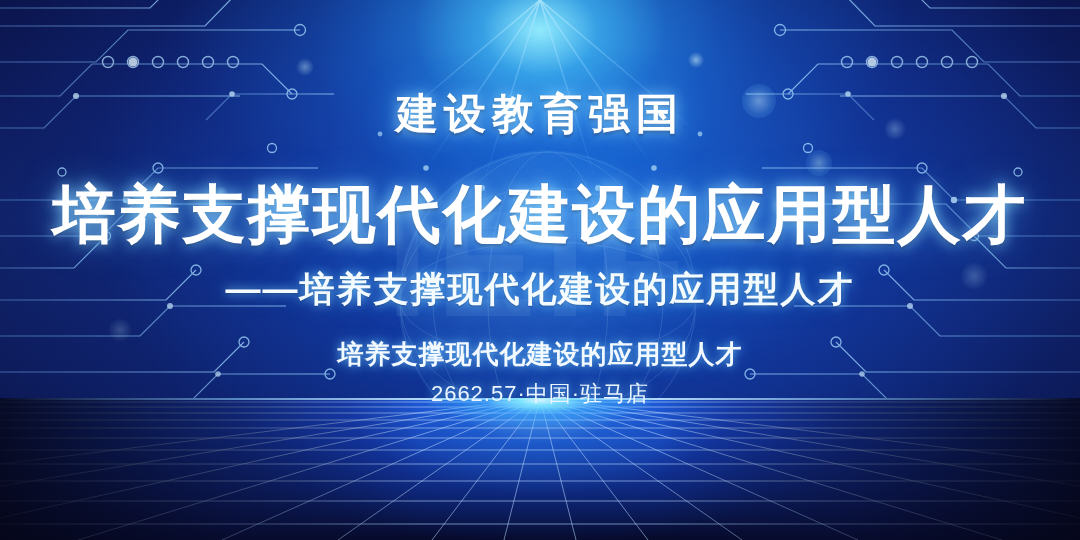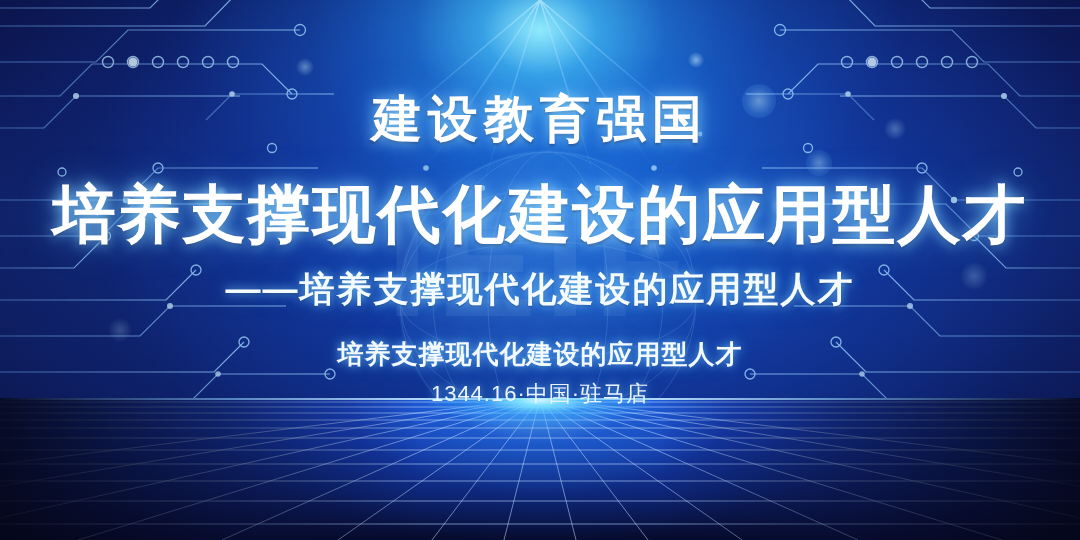--- a/index.html
+++ b/index.html
@@ -79,21 +79,21 @@
     background:linear-gradient(90deg, rgba(120,190,255,0) 0%, rgba(150,215,255,0.55) 22%, rgba(235,255,255,0.98) 50%, rgba(150,215,255,0.55) 78%, rgba(120,190,255,0) 100%);
   }
 
   
   #content { position:absolute; left:0; top:0; width:1080px; height:540px; }
 
   .tline { width:1080px; text-align:center; position:absolute; white-space:nowrap; }
 
   #title1 {
     top:86px; font-family:"Liberation Serif", serif; font-weight:bold;
-    font-size:50px; letter-spacing:6px; color:#ffffff;
+    font-size:42px; letter-spacing:6px; color:#ffffff;
     text-shadow:0 0 14px rgba(140,215,255,0.95), 0 0 34px rgba(70,175,255,0.65), 0 2px 3px rgba(6,20,70,0.65);
   }
   #title2 {
     top:172px; font-family:"Liberation Serif", serif; font-weight:bold;
     font-size:63px; letter-spacing:2px; color:#ffffff;
     text-shadow:0 0 14px rgba(140,215,255,0.95), 0 0 34px rgba(70,175,255,0.65), 0 2px 3px rgba(6,20,70,0.65);
   }
   #subtitle {
     top:266px; font-family:"Liberation Sans", sans-serif; font-weight:bold;
     font-size:35px; letter-spacing:2px; color:#f4fbff;
@@ -311,16 +311,16 @@
     <div id="floor-dark-r"></div>
     <div id="horizon"></div>
     <div id="vp-glow"></div>
   </div>
 
   <div id="content">
     <div class="tline" id="title1">建设教育强国</div>
     <div class="tline" id="title2">培养支撑现代化建设的应用型人才</div>
     <div class="tline" id="subtitle">——培养支撑现代化建设的应用型人才</div>
     <div class="tline" id="forum">培养支撑现代化建设的应用型人才</div>
-    <div class="tline" id="dateline">1344.16·中国·驻马店</div>
+    <div class="tline" id="dateline">2662.57·中国·驻马店</div>
   </div>
 
 </div>
 
 </body></html>

